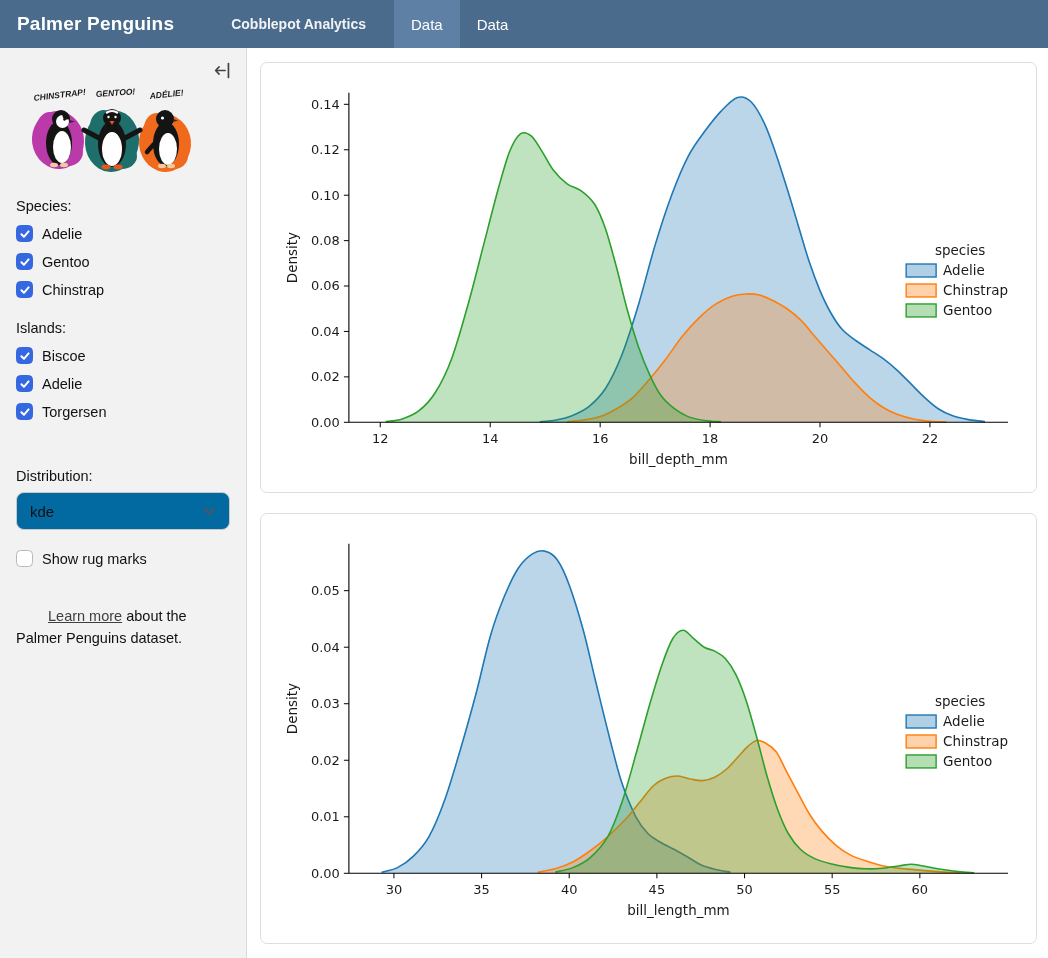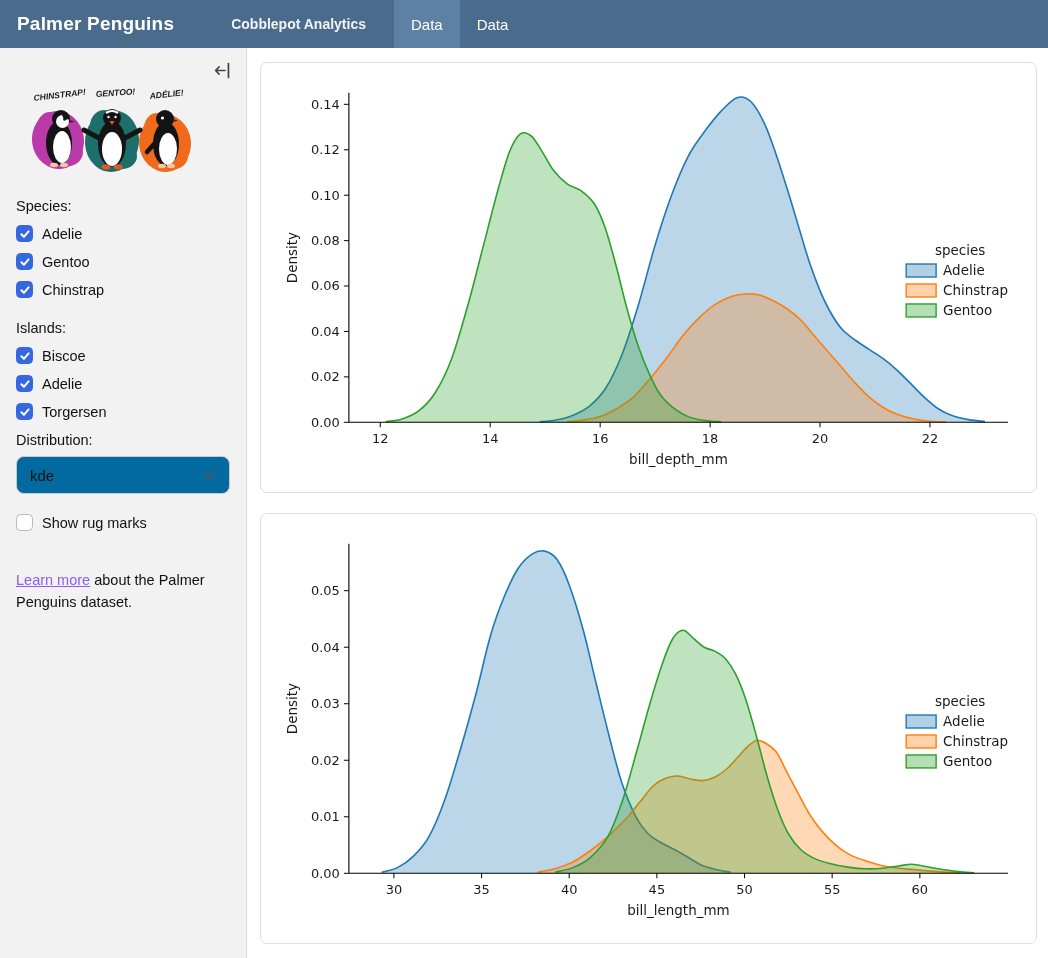--- a/index.html
+++ b/index.html
@@ -30,21 +30,21 @@
   .cb { width:17px; height:17px; border-radius:4.5px; background:#fff; border:1px solid #b9b9b9;
         display:inline-flex; align-items:center; justify-content:center; flex:0 0 auto; }
   .cb.checked { background:var(--cb-color); border-color:var(--cb-color); }
   .cb svg { width:12px; height:12px; }
   .cb-label { font-size:14.5px; color:#111; }
   .select-box { margin-top:8px; width:100%; height:38px; background:#0369a1; border:1px solid #c9c9c9;
                 border-radius:8px; display:flex; align-items:center; justify-content:space-between;
                 padding:12px 13px; font-size:15px; color:#111; cursor:pointer; }
   .rug-row { margin-top:20px; }
   .sidebar-footer { margin-top:38px; font-size:14.5px; line-height:1.55; color:#111; max-width:205px; }
-  .sidebar-footer a { color:#8b5cf6; text-decoration:underline; cursor:pointer; }
+  .sidebar-footer a { color:#404040; text-decoration:underline; cursor:pointer;margin-left:32px; }
 
   
   .main { flex:1; padding:14px 11px 14px 13px; display:flex; flex-direction:column; gap:20px;
           background:#fff; }
   .card { flex:1; border:1px solid #dbdfe3; border-radius:7px; background:#fff; padding:3px 6px;
           overflow:hidden; }
   .chartbox, .chartbox svg { width:100%; height:100%; display:block; }
   .tick    { font:13px "DejaVu Sans", sans-serif; fill:#1a1a1a; }
   .axlabel { font:13.5px "DejaVu Sans", sans-serif; fill:#1a1a1a; }
 </style>
@@ -173,21 +173,21 @@
     </label>
     <label class="cb-row">
       <span class="cb checked">
         <svg viewBox="0 0 12 12">
             <path d="M2.4 6.3 L4.9 8.8 L9.6 3.4" stroke="#fff" stroke-width="2" fill="none" stroke-linecap="round" stroke-linejoin="round"></path>
           </svg>
       </span>
       <span class="cb-label">Torgersen</span>
     </label>
 
-    <div class="group-label" style="margin-top:12px">Distribution:</div>
+    <div class="group-label" style="margin-top:48px">Distribution:</div>
     <div class="select-box">
       <span>kde</span>
       <svg width="14" height="14" viewBox="0 0 14 14">
         <path d="M2.5 5 L7 9.5 L11.5 5" stroke="#555" stroke-width="1.8" fill="none" stroke-linecap="round" stroke-linejoin="round"></path>
       </svg>
     </div>
 
     <label class="cb-row rug-row">
       <span class="cb"></span>
       <span class="cb-label">Show rug marks</span>

